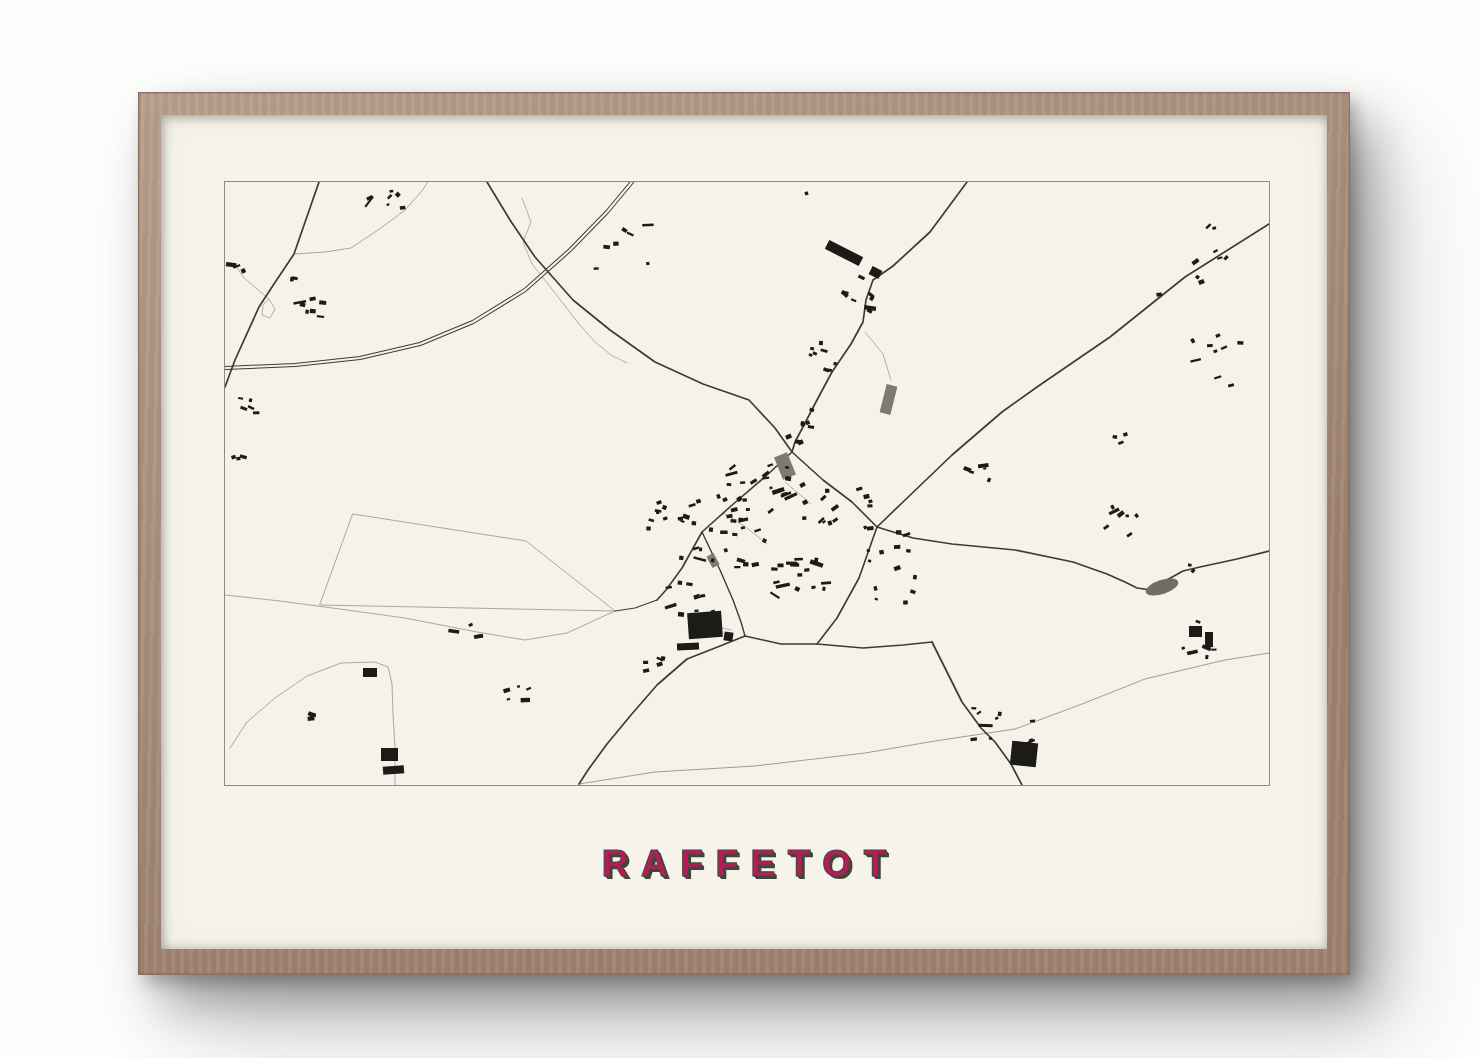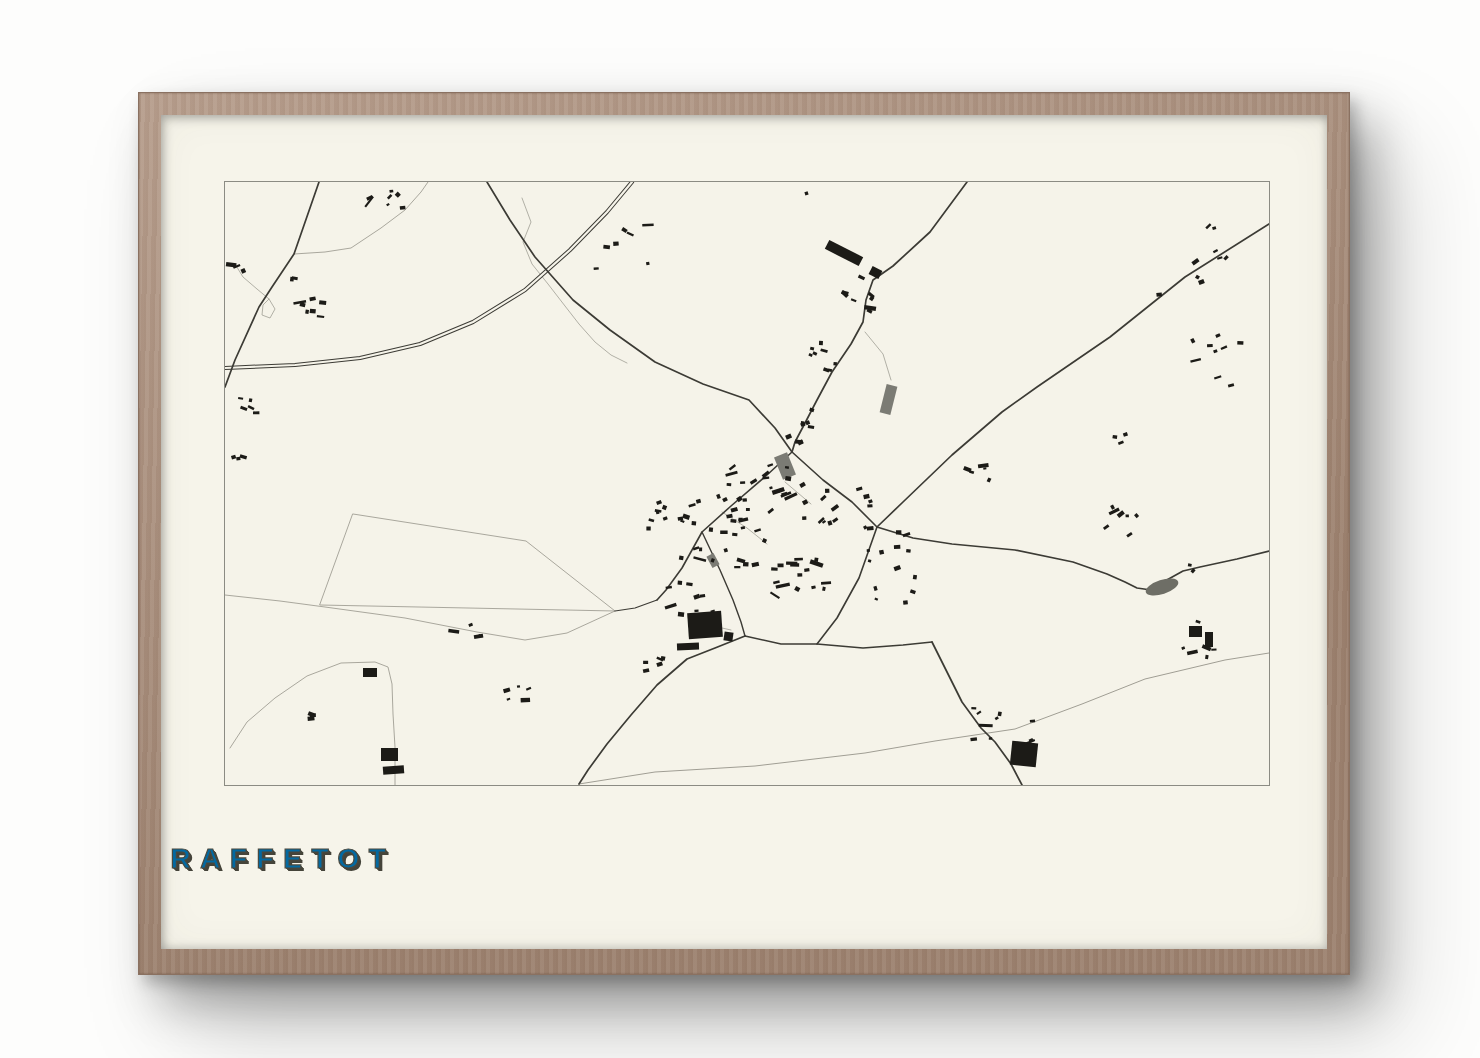--- a/index.html
+++ b/index.html
@@ -31,25 +31,26 @@
       inset 0 0 40px rgba(80,70,50,.05);
   }
   .map-wrap{
     position:absolute;left:63px;top:66px;width:1044px;height:603px;
     background:#f5f3e9;
     border:1px solid #8b8b83;
   }
   .map-wrap svg{display:block;width:100%;height:100%;}
   .title{
     position:absolute;left:0;right:0;top:728px;
+    text-align:center;
     font-weight:bold;
-    font-size:28px;
+    font-size:37px;
     letter-spacing:0.34em;
     text-indent:0.34em;
-    color:#0369a1;
+    color:#be185d;
     -webkit-text-stroke:1.2px #4a493f;
     text-shadow:2px 2px 0 #45443a, 3px 3px 0 #45443a, 1px 1px 0 #45443a;
   }
 </style>
 </head>
 <body>
 
 <div class="frame">
   <div class="mat">
     <div class="map-wrap">

